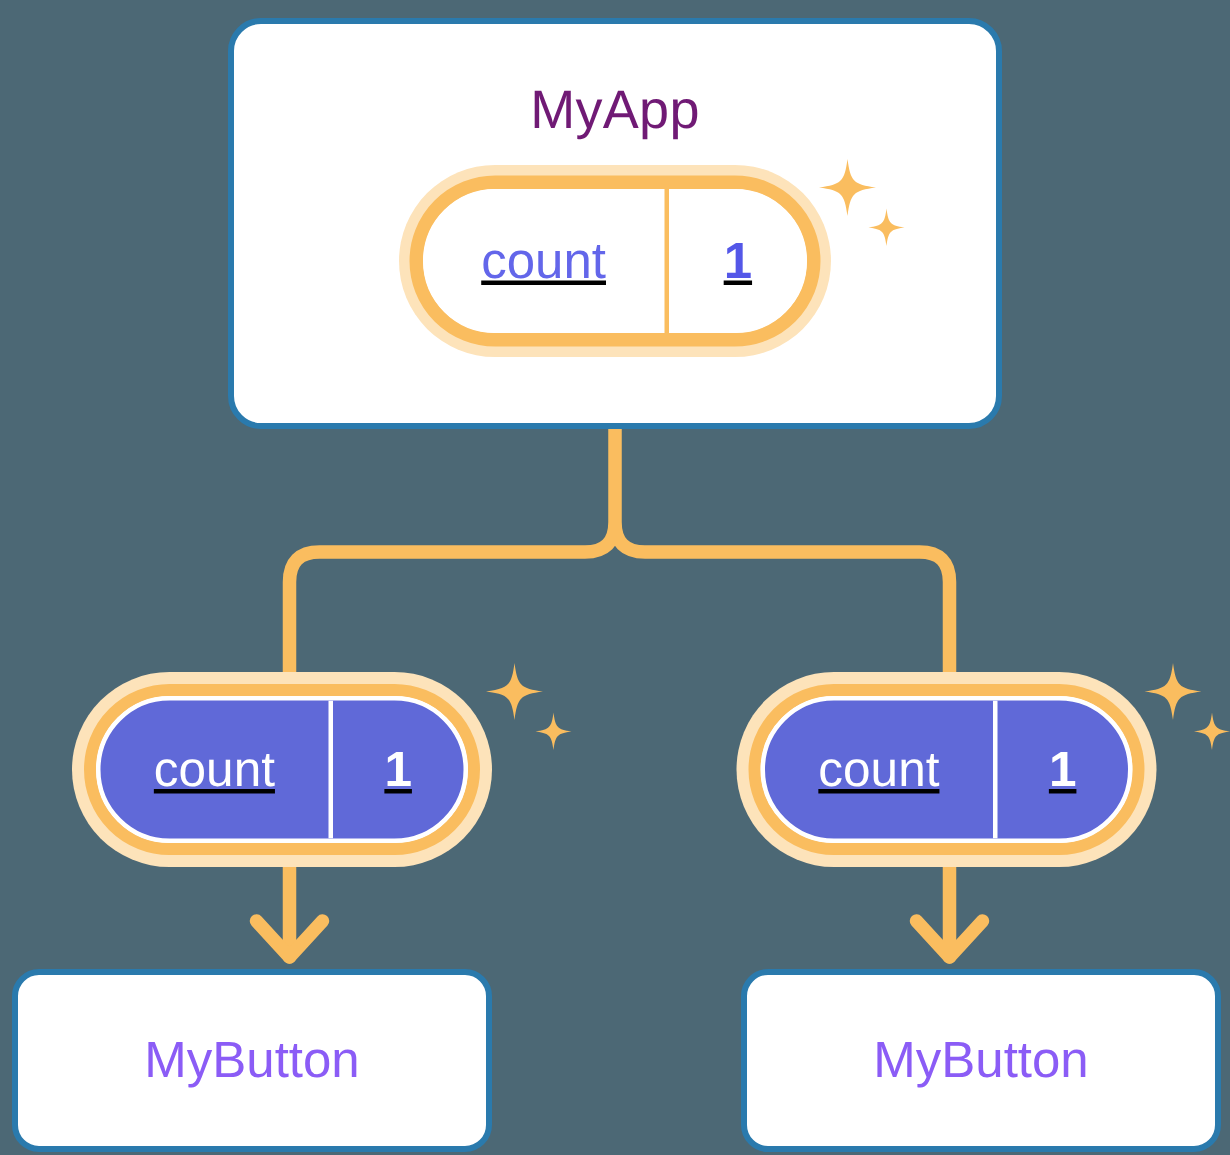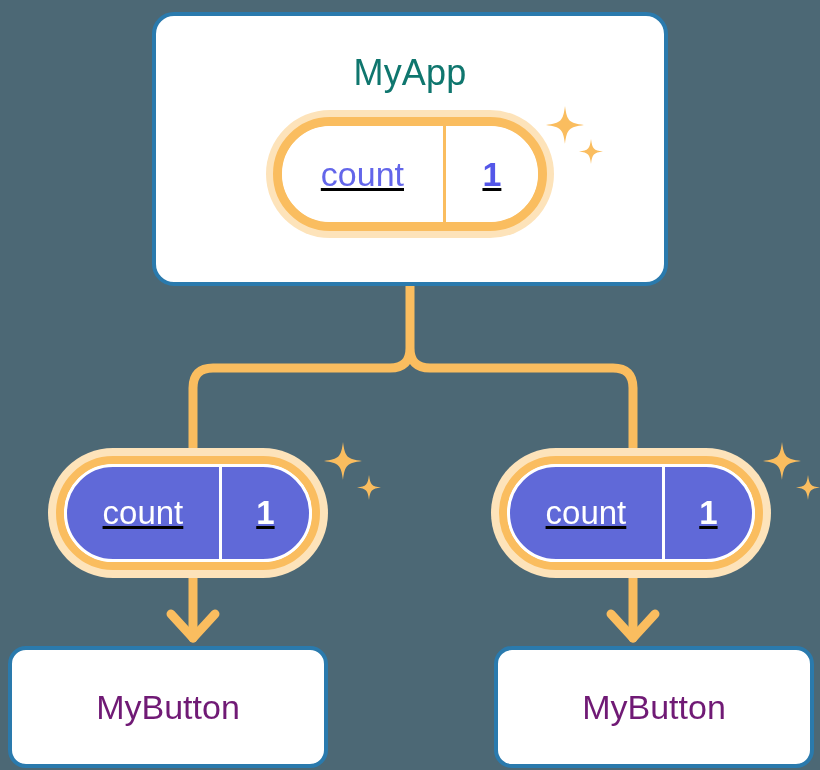--- a/index.html
+++ b/index.html
@@ -46,41 +46,41 @@
     width: 516px;
     height: 274px;
     border-radius: 22px;
   }
   #app-title {
     position: absolute;
     left: 0;
     top: 36px;
     width: 100%;
     text-align: center;
-    color: #0f766e;
+    color: #701a75;
     font-size: 36px;
     letter-spacing: .2px;
   }
   .btn-card {
     width: 320px;
     height: 122px;
     top: 646px;
   }
   #btn-card-left  { left: 8px; }
   #btn-card-right { left: 494px; }
   .btn-label {
     position: absolute;
     left: 0;
     top: 0;
     width: 100%;
     height: 100%;
     display: flex;
     align-items: center;
     justify-content: center;
-    color: #701a75;
+    color: #8b5cf6;
     font-size: 34px;
   }
 
   
   .pill {
     position: absolute;
     box-sizing: border-box;
     border-radius: 999px;
     background: #fde3ba;
     z-index: 3;

